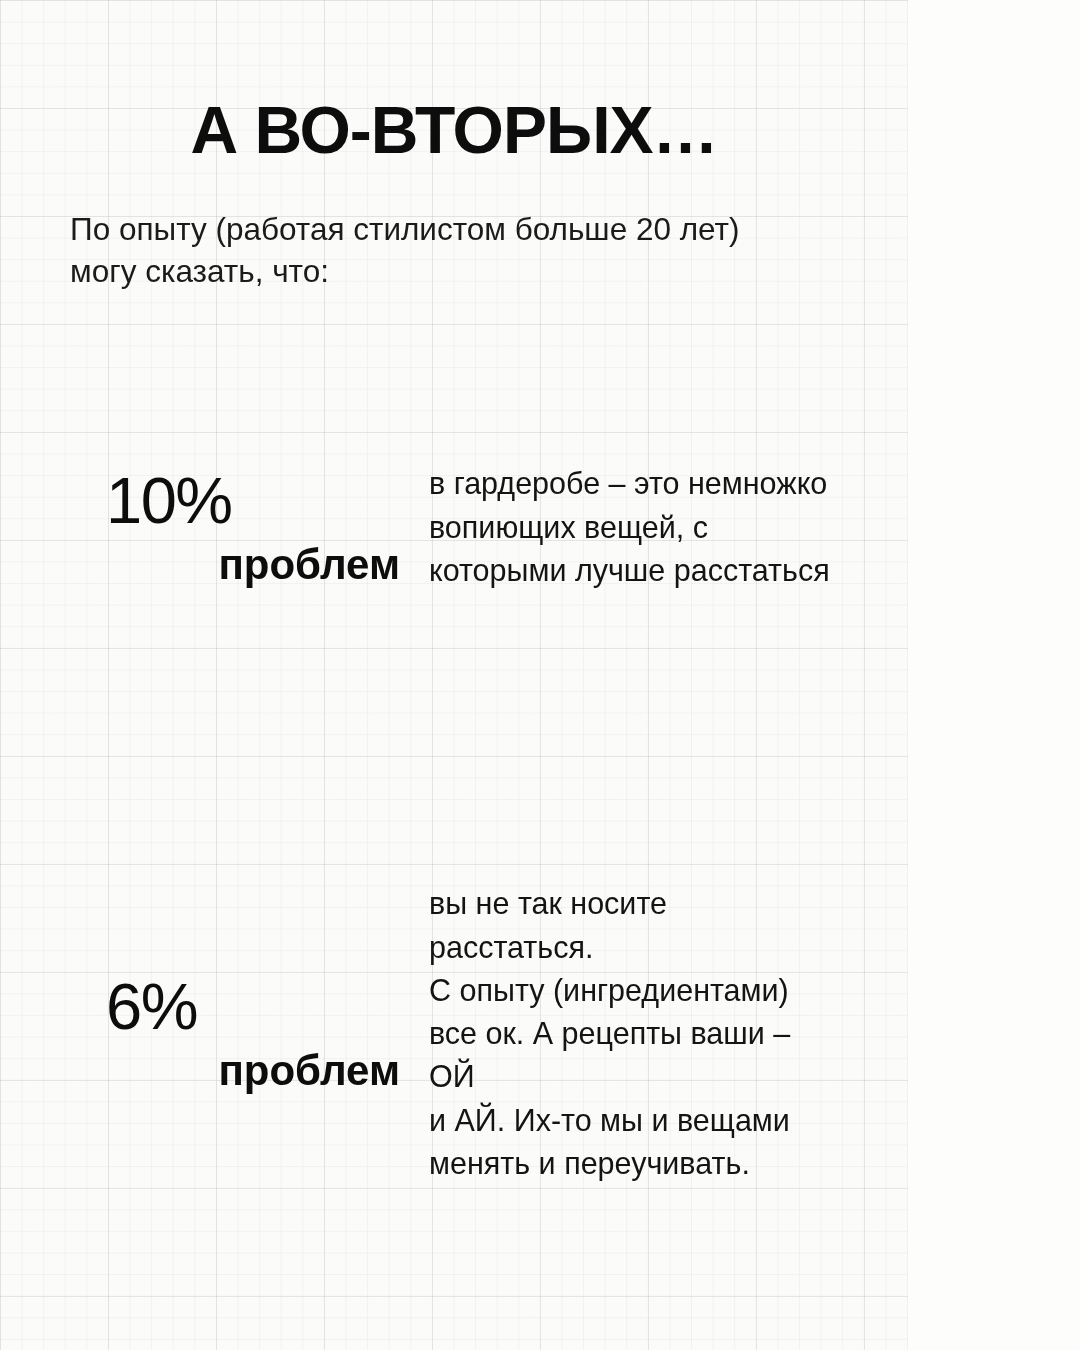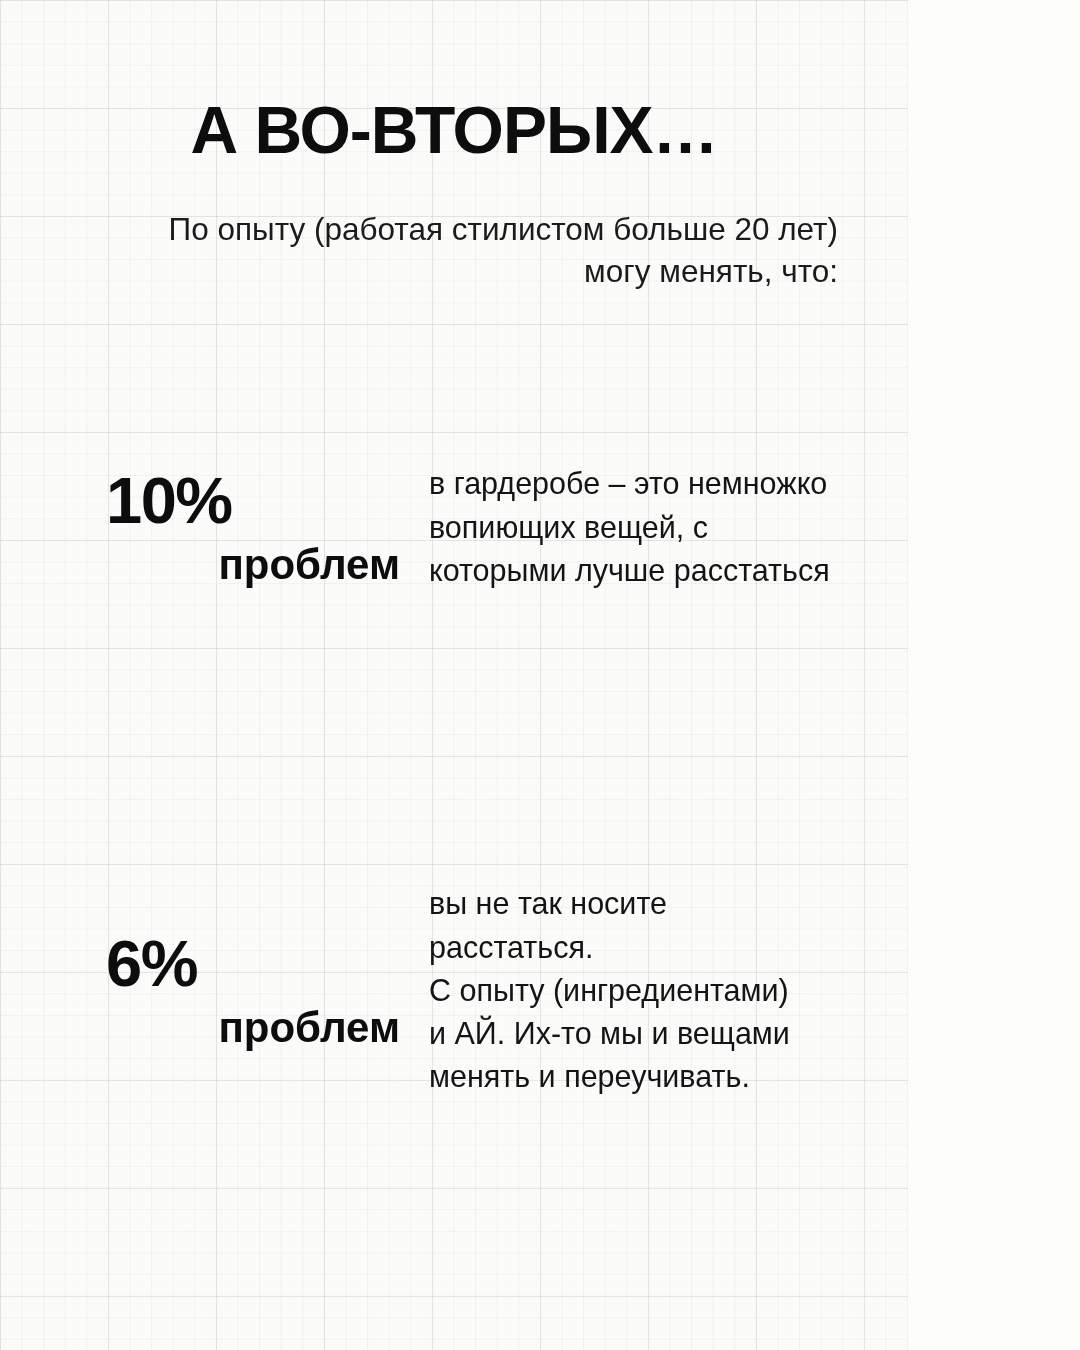--- a/index.html
+++ b/index.html
@@ -43,21 +43,21 @@
     text-align: center;
     font-weight: bold;
     font-size: 66px;
     letter-spacing: -1px;
     line-height: 1.04;
     margin: 0 0 44px 0;
     color: #0d0d0d;
   }
 
   .subhead {
-    text-align: right;
+    text-align: left;
     font-size: 31.5px;
     line-height: 1.33;
     color: #1b1b1b;
     margin: 0 auto;
     max-width: 850px;
   }
   .subhead .line {
     display: block;
   }
 
@@ -74,21 +74,21 @@
     margin-bottom: 0;
   }
 
   .stat-key {
     flex: 0 0 330px;
     text-align: left;
     padding-left: 36px;
     box-sizing: border-box;
   }
   .stat-pct {
-    font-weight: bold;
+    font-weight: normal;
     font-size: 65px;
     line-height: 1.06;
     letter-spacing: -1.5px;
     display: block;
     color: #0d0d0d;
   }
   .stat-word {
     font-weight: bold;
     font-size: 42px;
     line-height: 1.1;
@@ -117,21 +117,21 @@
 </head>
 <body>
 
 <div class="page">
   <div class="content">
 
     <h1 class="headline">А ВО-ВТОРЫХ…</h1>
 
     <div class="subhead">
       <span class="line">По опыту (работая стилистом больше 20 лет)</span>
-      <span class="line">могу менять, что:</span>
+      <span class="line">могу сказать, что:</span>
     </div>
 
     <div class="stats">
 
       <div class="stat-row row-10">
         <div class="stat-key">
           <span class="stat-pct">10%</span>
           <span class="stat-word">проблем</span>
         </div>
         <div class="stat-desc">
@@ -142,20 +142,21 @@
       </div>
 
       <div class="stat-row row-90">
         <div class="stat-key">
           <span class="stat-pct">6%</span>
           <span class="stat-word">проблем</span>
         </div>
         <div class="stat-desc">
           <span class="line">вы не так носите расстаться.</span>
           <span class="line">С опыту (ингредиентами)</span>
+          <span class="line">все ок. А рецепты ваши – ОЙ</span>
           <span class="line">и АЙ. Их-то мы и вещами</span>
           <span class="line">менять и переучивать.</span>
         </div>
       </div>
 
     </div>
   </div>
 </div>
 
 </body></html>

